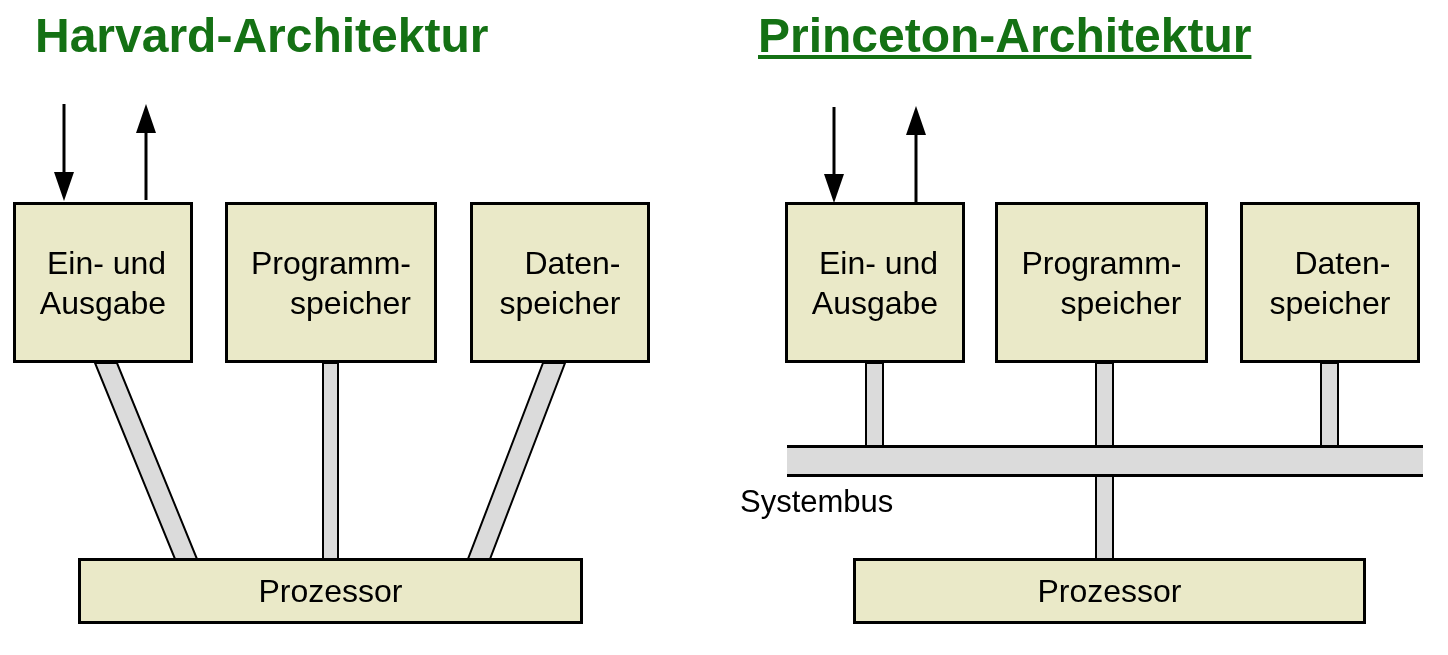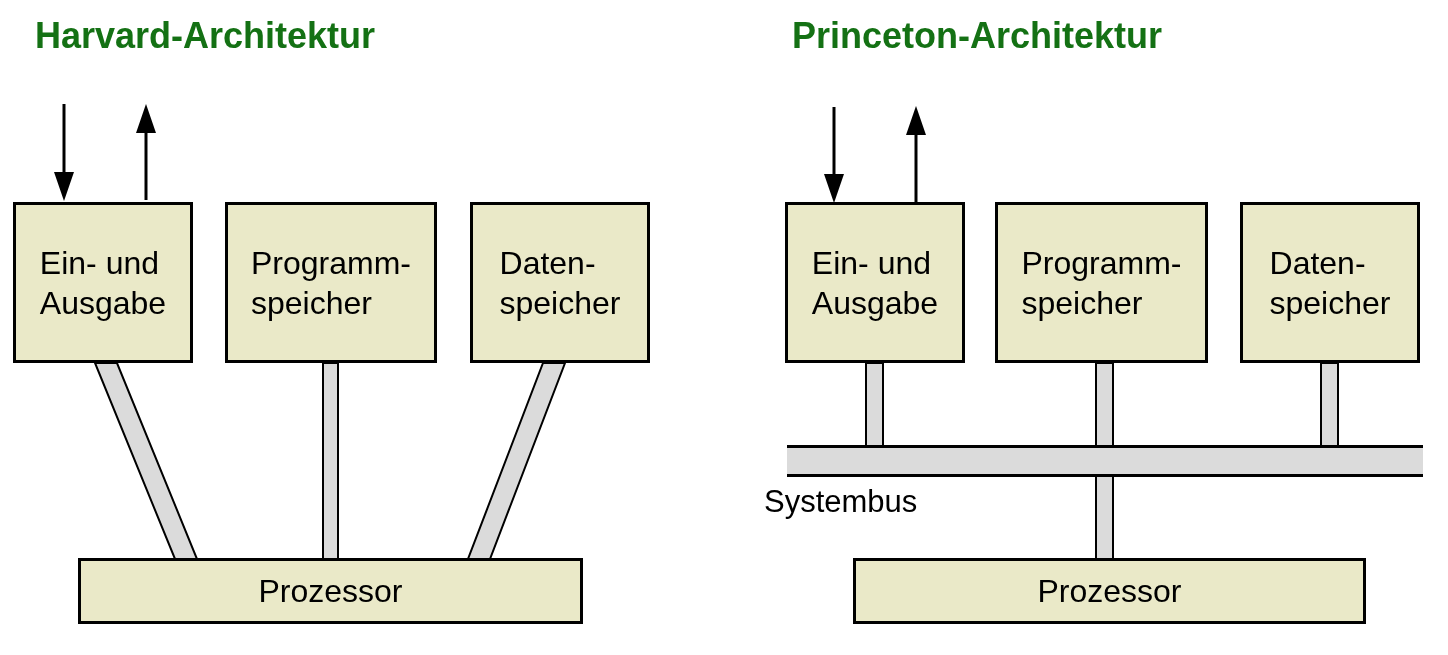--- a/index.html
+++ b/index.html
@@ -19,33 +19,33 @@
     background: #ffffff;
     overflow: hidden;
   }
   .layer {
     position: absolute;
     left: 0; top: 0;
   }
   .diagram-title {
     position: absolute;
     color: var(--green);
-    font-size: 36px;
+    font-size: 48px;
     font-weight: bold;
     line-height: 43px;
     white-space: nowrap;
   }
   .node-box {
     position: absolute;
     background: var(--box-fill);
     border: 3px solid var(--outline);
     display: flex;
     align-items: center;
     justify-content: center;
-    text-align: left;
+    text-align: right;
     font-size: 32px;
     line-height: 40px;
     color: var(--text);
     white-space: pre-line;
   }
   .bus-label {
     position: absolute;
     font-size: 31px;
     color: var(--text);
     white-space: nowrap;
@@ -87,35 +87,35 @@
 
     <g>
       <rect x="787" y="445" width="636" height="32" fill="var(--conn-fill)"></rect>
       <line x1="787" y1="446.5" x2="1423" y2="446.5" stroke="var(--outline)" stroke-width="3"></line>
       <line x1="787" y1="475.5" x2="1423" y2="475.5" stroke="var(--outline)" stroke-width="3"></line>
     </g>
   </svg>
 
   <div class="diagram-title" style="left:35px; top:14px;">Harvard-Architektur</div>
 
-  <div class="diagram-title" style="left:792px; top:14px;">
+  <div class="diagram-title" style="left:758px; top:14px;text-decoration:underline;">
     <div>Princeton-Architektur</div>
   </div>
 
   <div class="node-box" style="left:13px; top:202px; width:180px; height:161px;">Ein- und
 Ausgabe</div>
   <div class="node-box" style="left:225px; top:202px; width:212px; height:161px;">Programm-
 speicher</div>
   <div class="node-box" style="left:470px; top:202px; width:180px; height:161px;">Daten-
 speicher</div>
   <div class="node-box" style="left:78px; top:558px; width:505px; height:66px;">Prozessor</div>
 
   <div class="node-box" style="left:785px; top:202px; width:180px; height:161px;">Ein- und
 Ausgabe</div>
   <div class="node-box" style="left:995px; top:202px; width:213px; height:161px;">Programm-
 speicher</div>
   <div class="node-box" style="left:1240px; top:202px; width:180px; height:161px;">Daten-
 speicher</div>
   <div class="node-box" style="left:853px; top:558px; width:513px; height:66px;">Prozessor</div>
 
-  <div class="bus-label" style="left:764px; top:484px;">Systembus</div>
+  <div class="bus-label" style="left:740px; top:484px;">Systembus</div>
 
 </div>
 
 </body></html>

